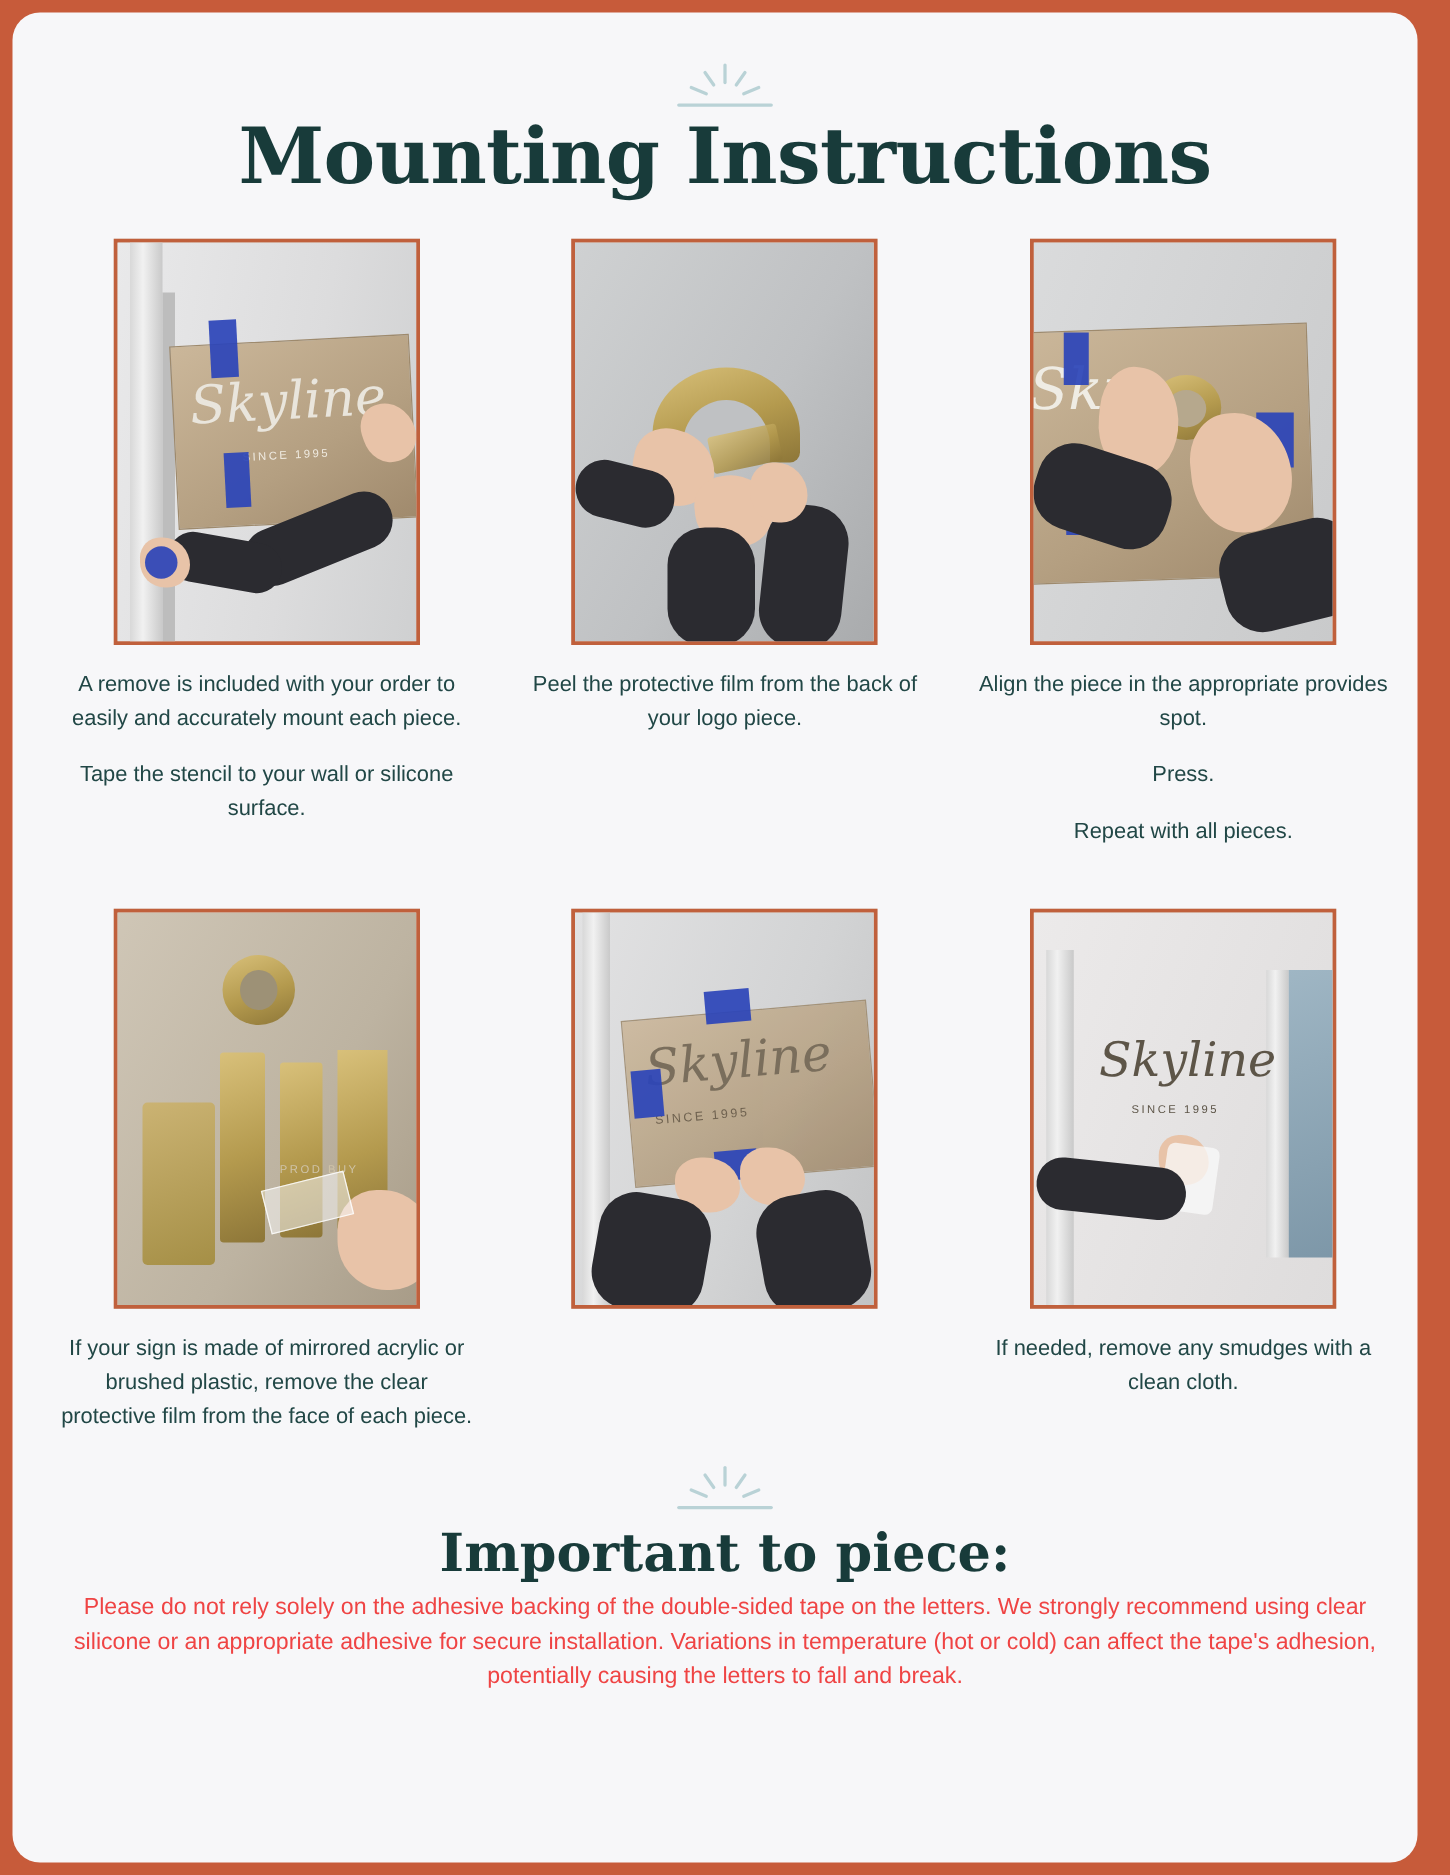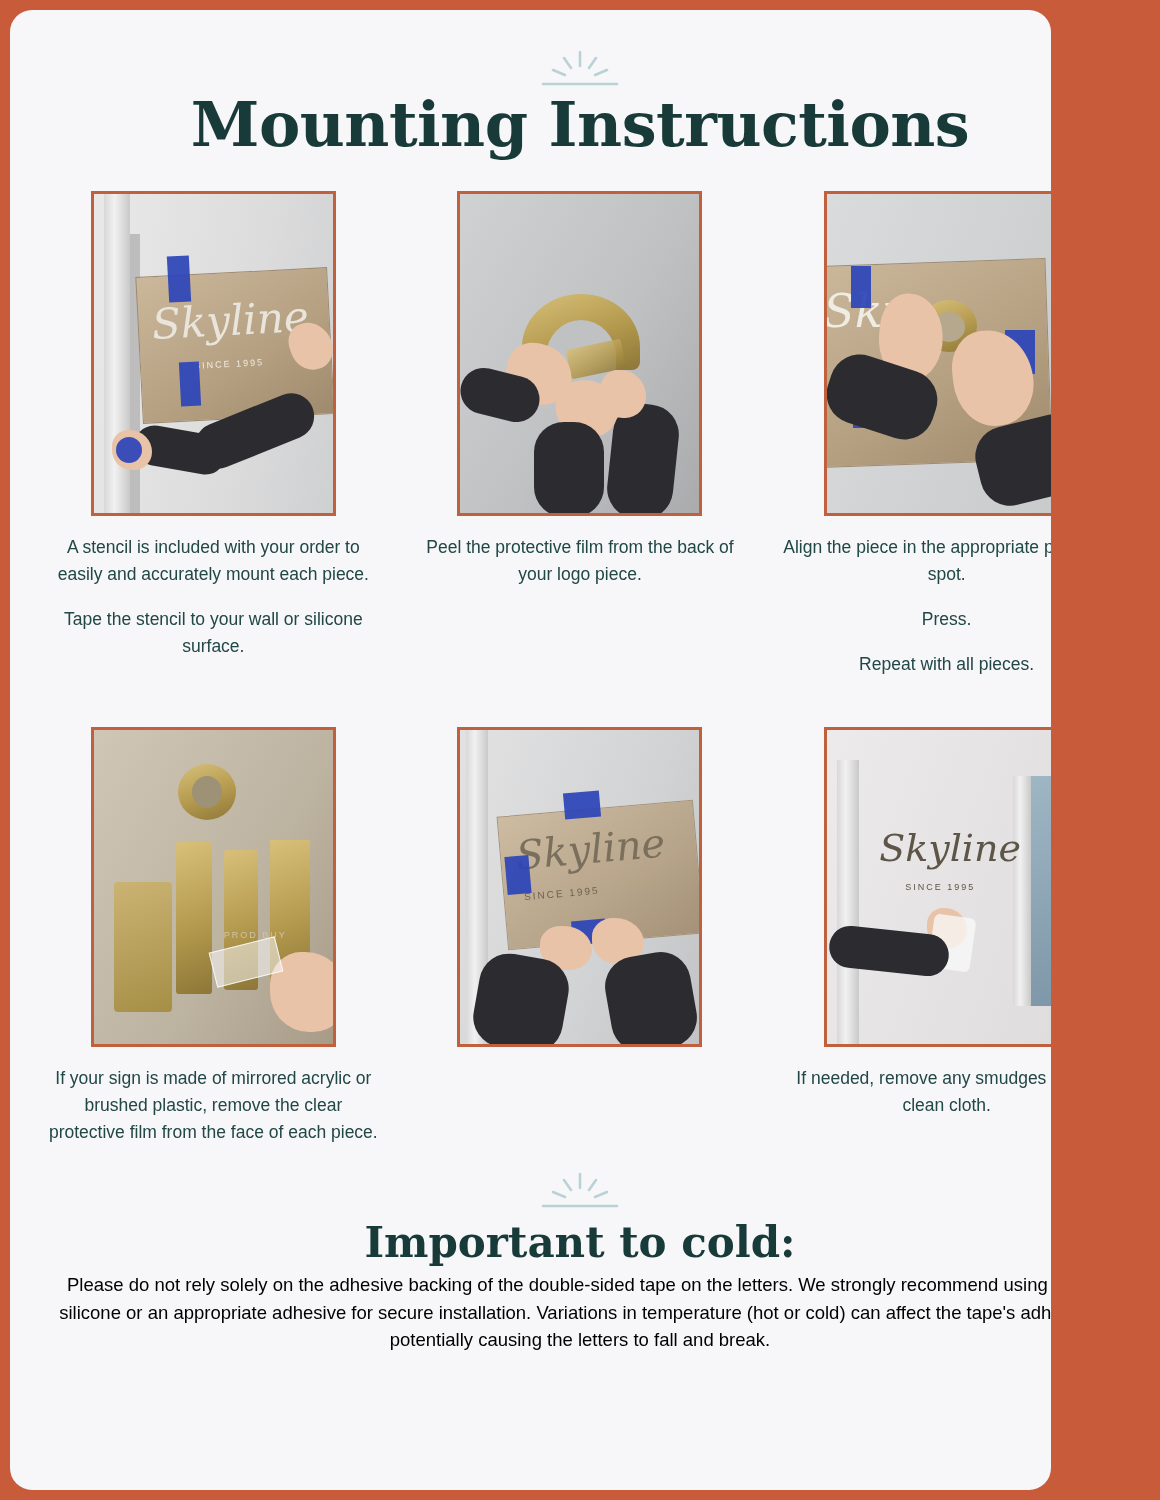--- a/index.html
+++ b/index.html
@@ -10,21 +10,21 @@
   body {
     width: 1160px;
     height: 1500px;
     font-family: "Liberation Sans", sans-serif;
     overflow: hidden;
   }
   .page {
     position: absolute;
     left: 10px;
     top: 10px;
-    width: 1041px;
+    width: 1124px;
     height: 1480px;
     background: #f7f7f9;
     border-radius: 22px;
     box-sizing: border-box;
     overflow: hidden;
   }
   .inner {
     position: absolute;
     left: 0; top: 0;
     width: 1140px;
@@ -98,21 +98,21 @@
     max-width: 330px;
   }
   .caption p { margin: 0 0 18px 0; }
   .caption p:last-child { margin-bottom: 0; }
 
   
   .note {
     margin: 4px auto 0 auto;
     max-width: 1090px;
     text-align: center;
-    color: #000000;
+    color: #ef4444;
     font-size: 18.5px;
     line-height: 1.5;
   }
 
   
   .wall { position:absolute; inset:0; }
   .tape {
     position: absolute;
     background: #2b44b8;
     opacity: .92;
@@ -185,21 +185,21 @@
             <div class="tape" style="left:74px;top:62px;width:22px;height:46px;transform:rotate(-3deg);"></div>
             <div class="tape" style="left:86px;top:168px;width:20px;height:44px;transform:rotate(-3deg);"></div>
             <div class="sleeve" style="left:98px;top:214px;width:125px;height:46px;transform:rotate(-22deg);"></div>
             <div class="hand" style="left:196px;top:128px;width:42px;height:48px;transform:rotate(-18deg);"></div>
             <div class="sleeve" style="left:40px;top:236px;width:92px;height:40px;transform:rotate(10deg);"></div>
             <div class="hand" style="left:18px;top:236px;width:40px;height:40px;"></div>
             <div class="tape" style="left:22px;top:243px;width:26px;height:26px;border-radius:50%;background:#2b44b8;"></div>
           </div>
         </div>
         <div class="caption">
-          <p>A stencil is included with your order to easily and accurately mount each piece.</p>
+          <p>A remove is included with your order to easily and accurately mount each piece.</p>
           <p>Tape the stencil to your wall or silicone surface.</p>
         </div>
       </div>
 
       <div class="step">
         <div class="photo-frame" style="width:245px;height:325px;">
           <div class="photo">
             <div class="wall" style="background:linear-gradient(120deg,#cfd1d2,#bfc1c3 55%,#a9abad);"></div>
             <div class="brassletter" style="left:62px;top:100px;width:118px;height:76px;border-radius:50% 50% 8px 8px / 70% 70% 8px 8px;"></div>
             <div style="position:absolute;left:86px;top:126px;width:70px;height:52px;background:#bfc1c3;border-radius:50% 50% 4px 4px / 70% 70% 4px 4px;"></div>
@@ -309,17 +309,17 @@
       <g stroke="#b9d2d6" stroke-width="2.6" stroke-linecap="round" fill="none">
         <line x1="43" y1="2" x2="43" y2="16"></line>
         <line x1="27" y1="8" x2="34" y2="18"></line>
         <line x1="59" y1="8" x2="52" y2="18"></line>
         <line x1="16" y1="20" x2="28" y2="25"></line>
         <line x1="70" y1="20" x2="58" y2="25"></line>
         <line x1="6" y1="34" x2="80" y2="34"></line>
       </g>
     </svg>
 
-    <h2 class="subtitle">Important to cold:</h2>
+    <h2 class="subtitle">Important to piece:</h2>
     <div class="note">Please do not rely solely on the adhesive backing of the double-sided tape on the letters. We strongly recommend using clear silicone or an appropriate adhesive for secure installation. Variations in temperature (hot or cold) can affect the tape's adhesion, potentially causing the letters to fall and break.</div>
 
   </div>
 </div>
 
 </body></html>

